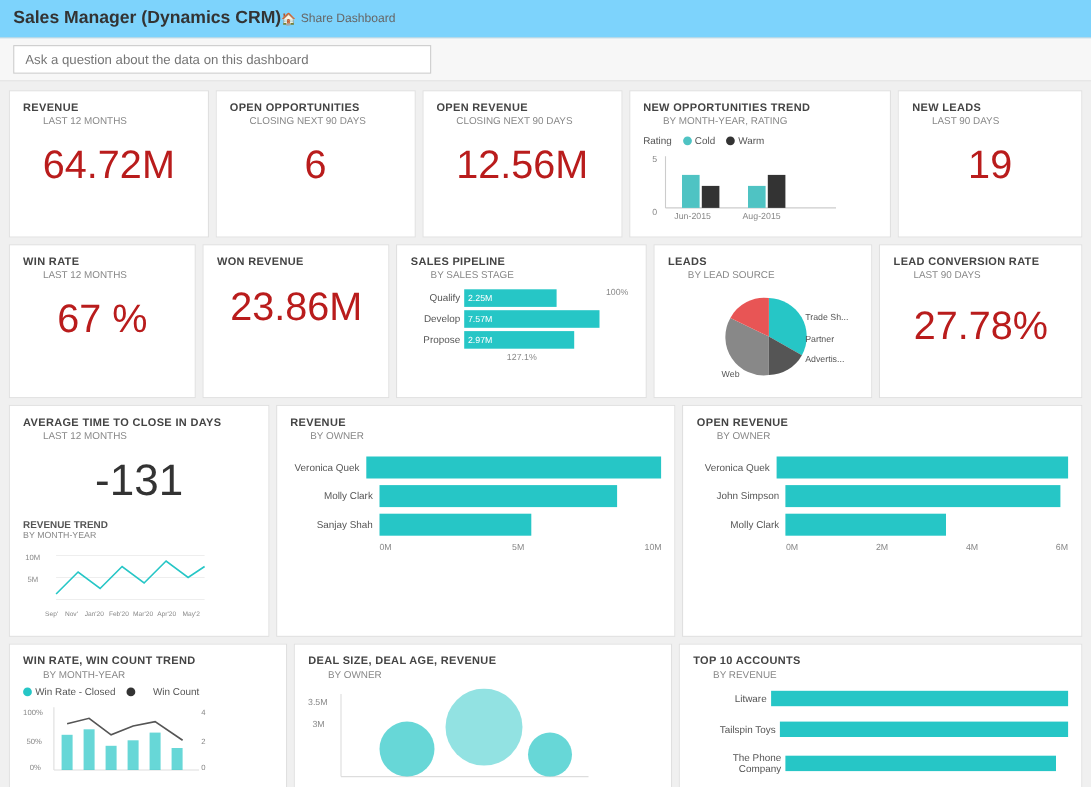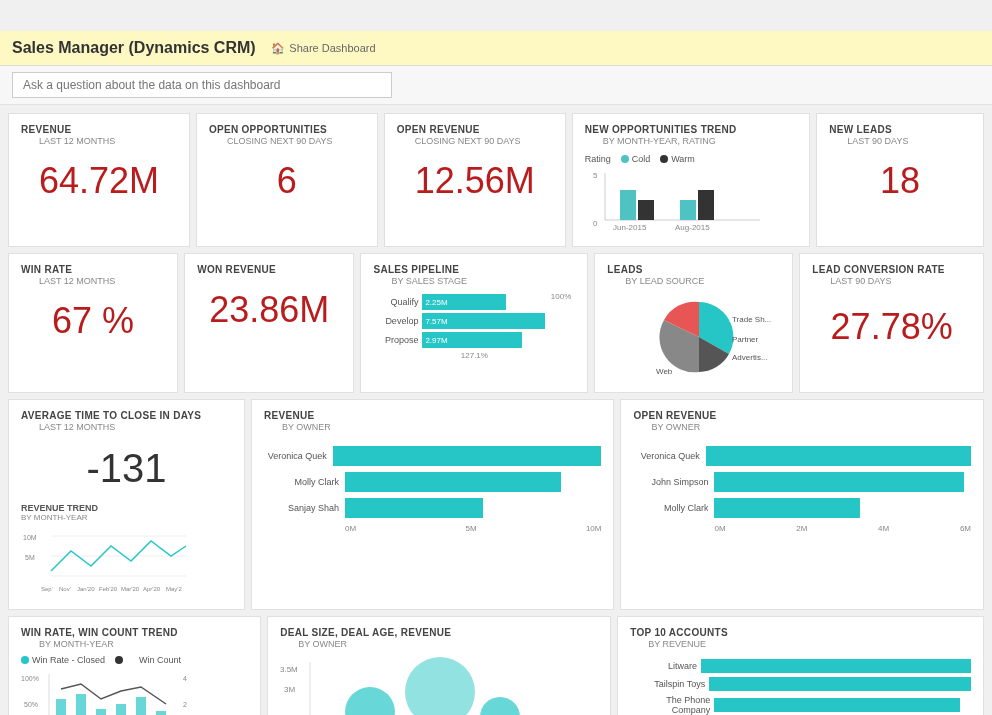--- a/index.html
+++ b/index.html
@@ -1,18 +1,18 @@
 <!DOCTYPE html>
 <html><head>
   <meta charset="utf-8">
   <style>
     * { box-sizing: border-box; margin: 0; padding: 0; }
     body { font-family: 'Segoe UI', Arial, sans-serif; background: #f0f0f0; font-size: 12px; color: #333; }
     
-    .header { background: #fef9c3; padding: 8px 12px; border-bottom: 1px solid #ddd; display: flex; align-items: center; gap: 16px; margin-top: 31px; }
+    .header { background: #7dd3fc; padding: 8px 12px; border-bottom: 1px solid #ddd; display: flex; align-items: center; gap: 0; }
     .header-title { font-size: 16px; font-weight: 600; color: #333; }
     .share-btn { display: flex; align-items: center; gap: 4px; font-size: 11px; color: #666; cursor: pointer; }
     
     .search-bar { padding: 6px 12px; background: #f7f7f7; border-bottom: 1px solid #e0e0e0; }
     .search-input { width: 380px; padding: 5px 10px; border: 1px solid #ccc; font-size: 12px; color: #999; background: #fff; }
     
     .dashboard { padding: 8px; display: flex; flex-direction: column; gap: 6px; }
     
     .row { display: flex; gap: 6px; }
     
@@ -63,21 +63,21 @@
     
     
     .trend-label { font-size: 9px; color: #555; font-weight: 600; margin-top: 10px; text-transform: uppercase; }
     .trend-sublabel { font-size: 8px; color: #888; text-transform: uppercase; }
     
     
     .card-win-rate-trend { flex: 1; }
     .card-deal-size { flex: 1.4; }
     .card-top10 { flex: 1.5; }
     
-    .bottom-chart-placeholder { margin-top: 8px; display: flex; flex-direction: column; gap: 4px; }
+    .bottom-chart-placeholder { margin-top: 8px; display: flex; flex-direction: column; gap: 14px; }
     .bottom-bar-row { display: flex; align-items: center; gap: 4px; }
     .bottom-bar-label { width: 80px; font-size: 9px; color: #555; text-align: right; }
     .bottom-bar { height: 14px; background: #26c6c6; }
     
     .win-trend-legend { display: flex; gap: 10px; font-size: 9px; color: #555; margin-top: 6px; align-items: center; }
     
     .neg-value { font-size: 40px; font-weight: 300; color: #333; margin-top: 14px; text-align: center; }
 
     .card-row4 { min-height: 130px; }
 
@@ -146,21 +146,21 @@
           <rect x="113" y="22" width="16" height="30" fill="#333"></rect>
 
           <text x="28" y="62" font-size="8" fill="#888">Jun-2015</text>
           <text x="90" y="62" font-size="8" fill="#888">Aug-2015</text>
         </svg>
       </div>
     </div>
     <div class="card card-new-leads">
       <div class="card-title">New Leads</div>
       <div class="card-subtitle">LAST 90 DAYS</div>
-      <div class="card-value">18</div>
+      <div class="card-value">19</div>
     </div>
   </div>
 
   <div class="row">
     <div class="card card-win-rate">
       <div class="card-title">Win Rate</div>
       <div class="card-subtitle">LAST 12 MONTHS</div>
       <div class="card-value">67 %</div>
     </div>
     <div class="card card-won-rev">

